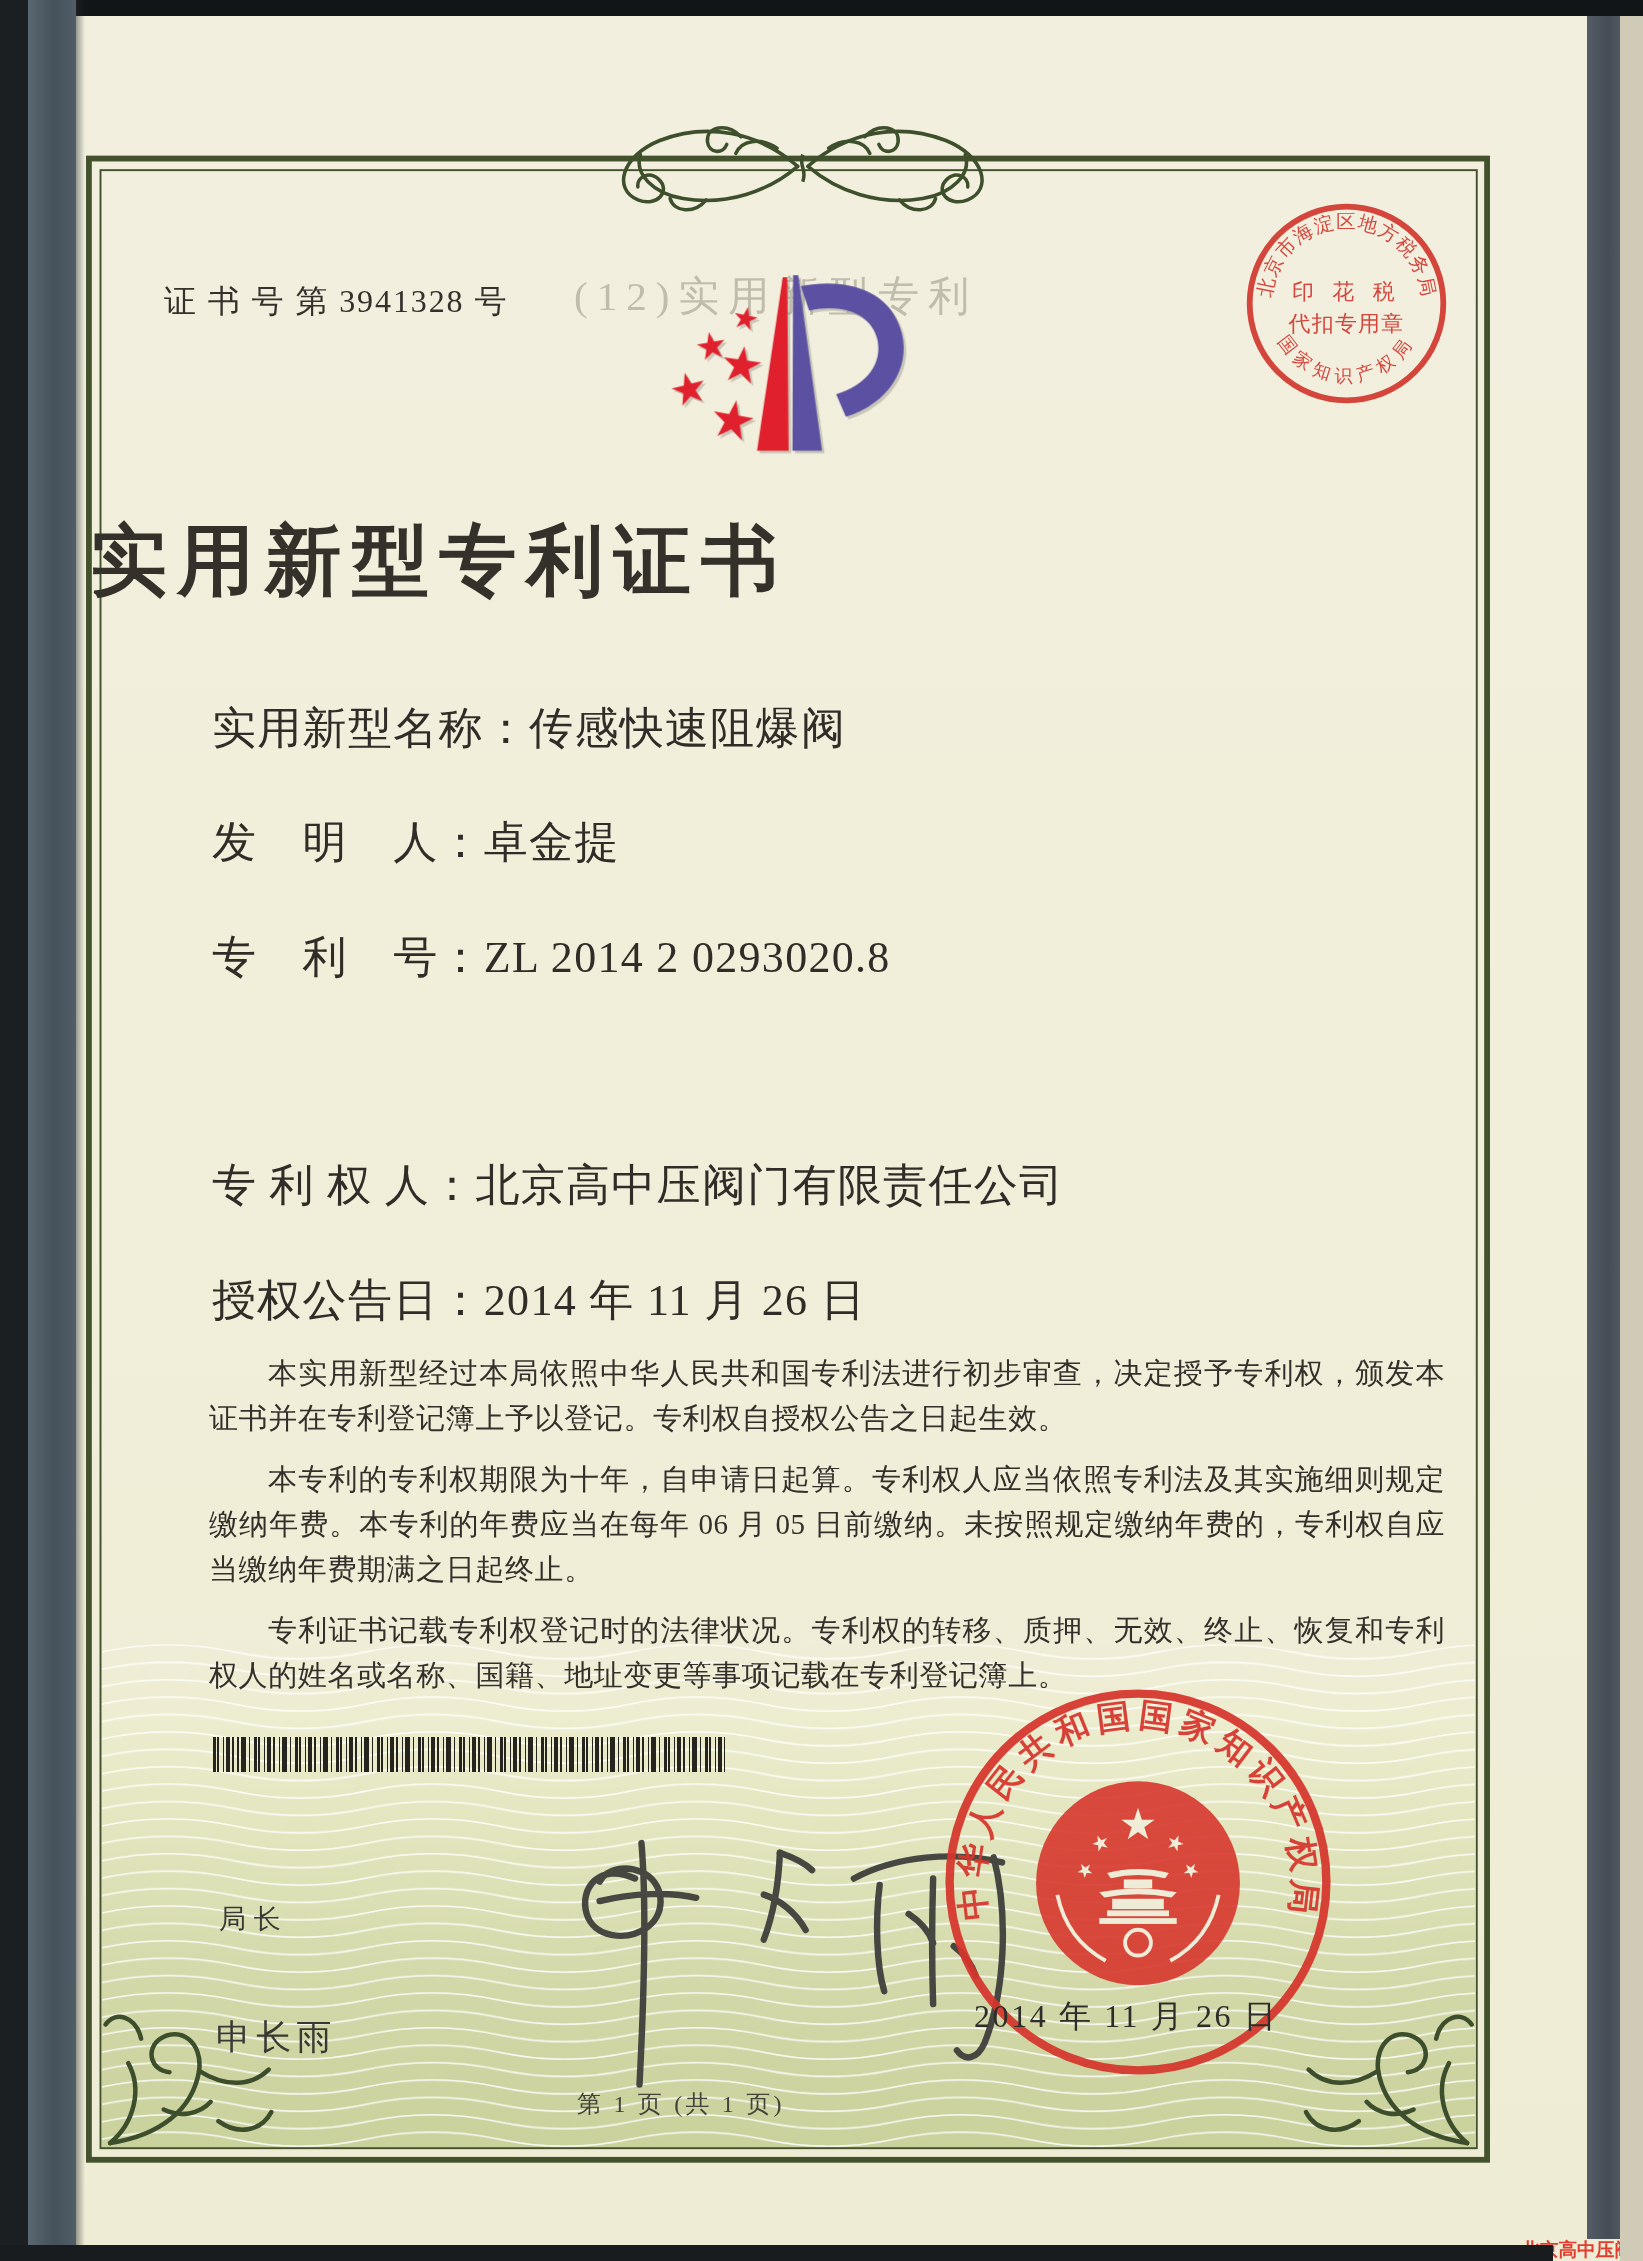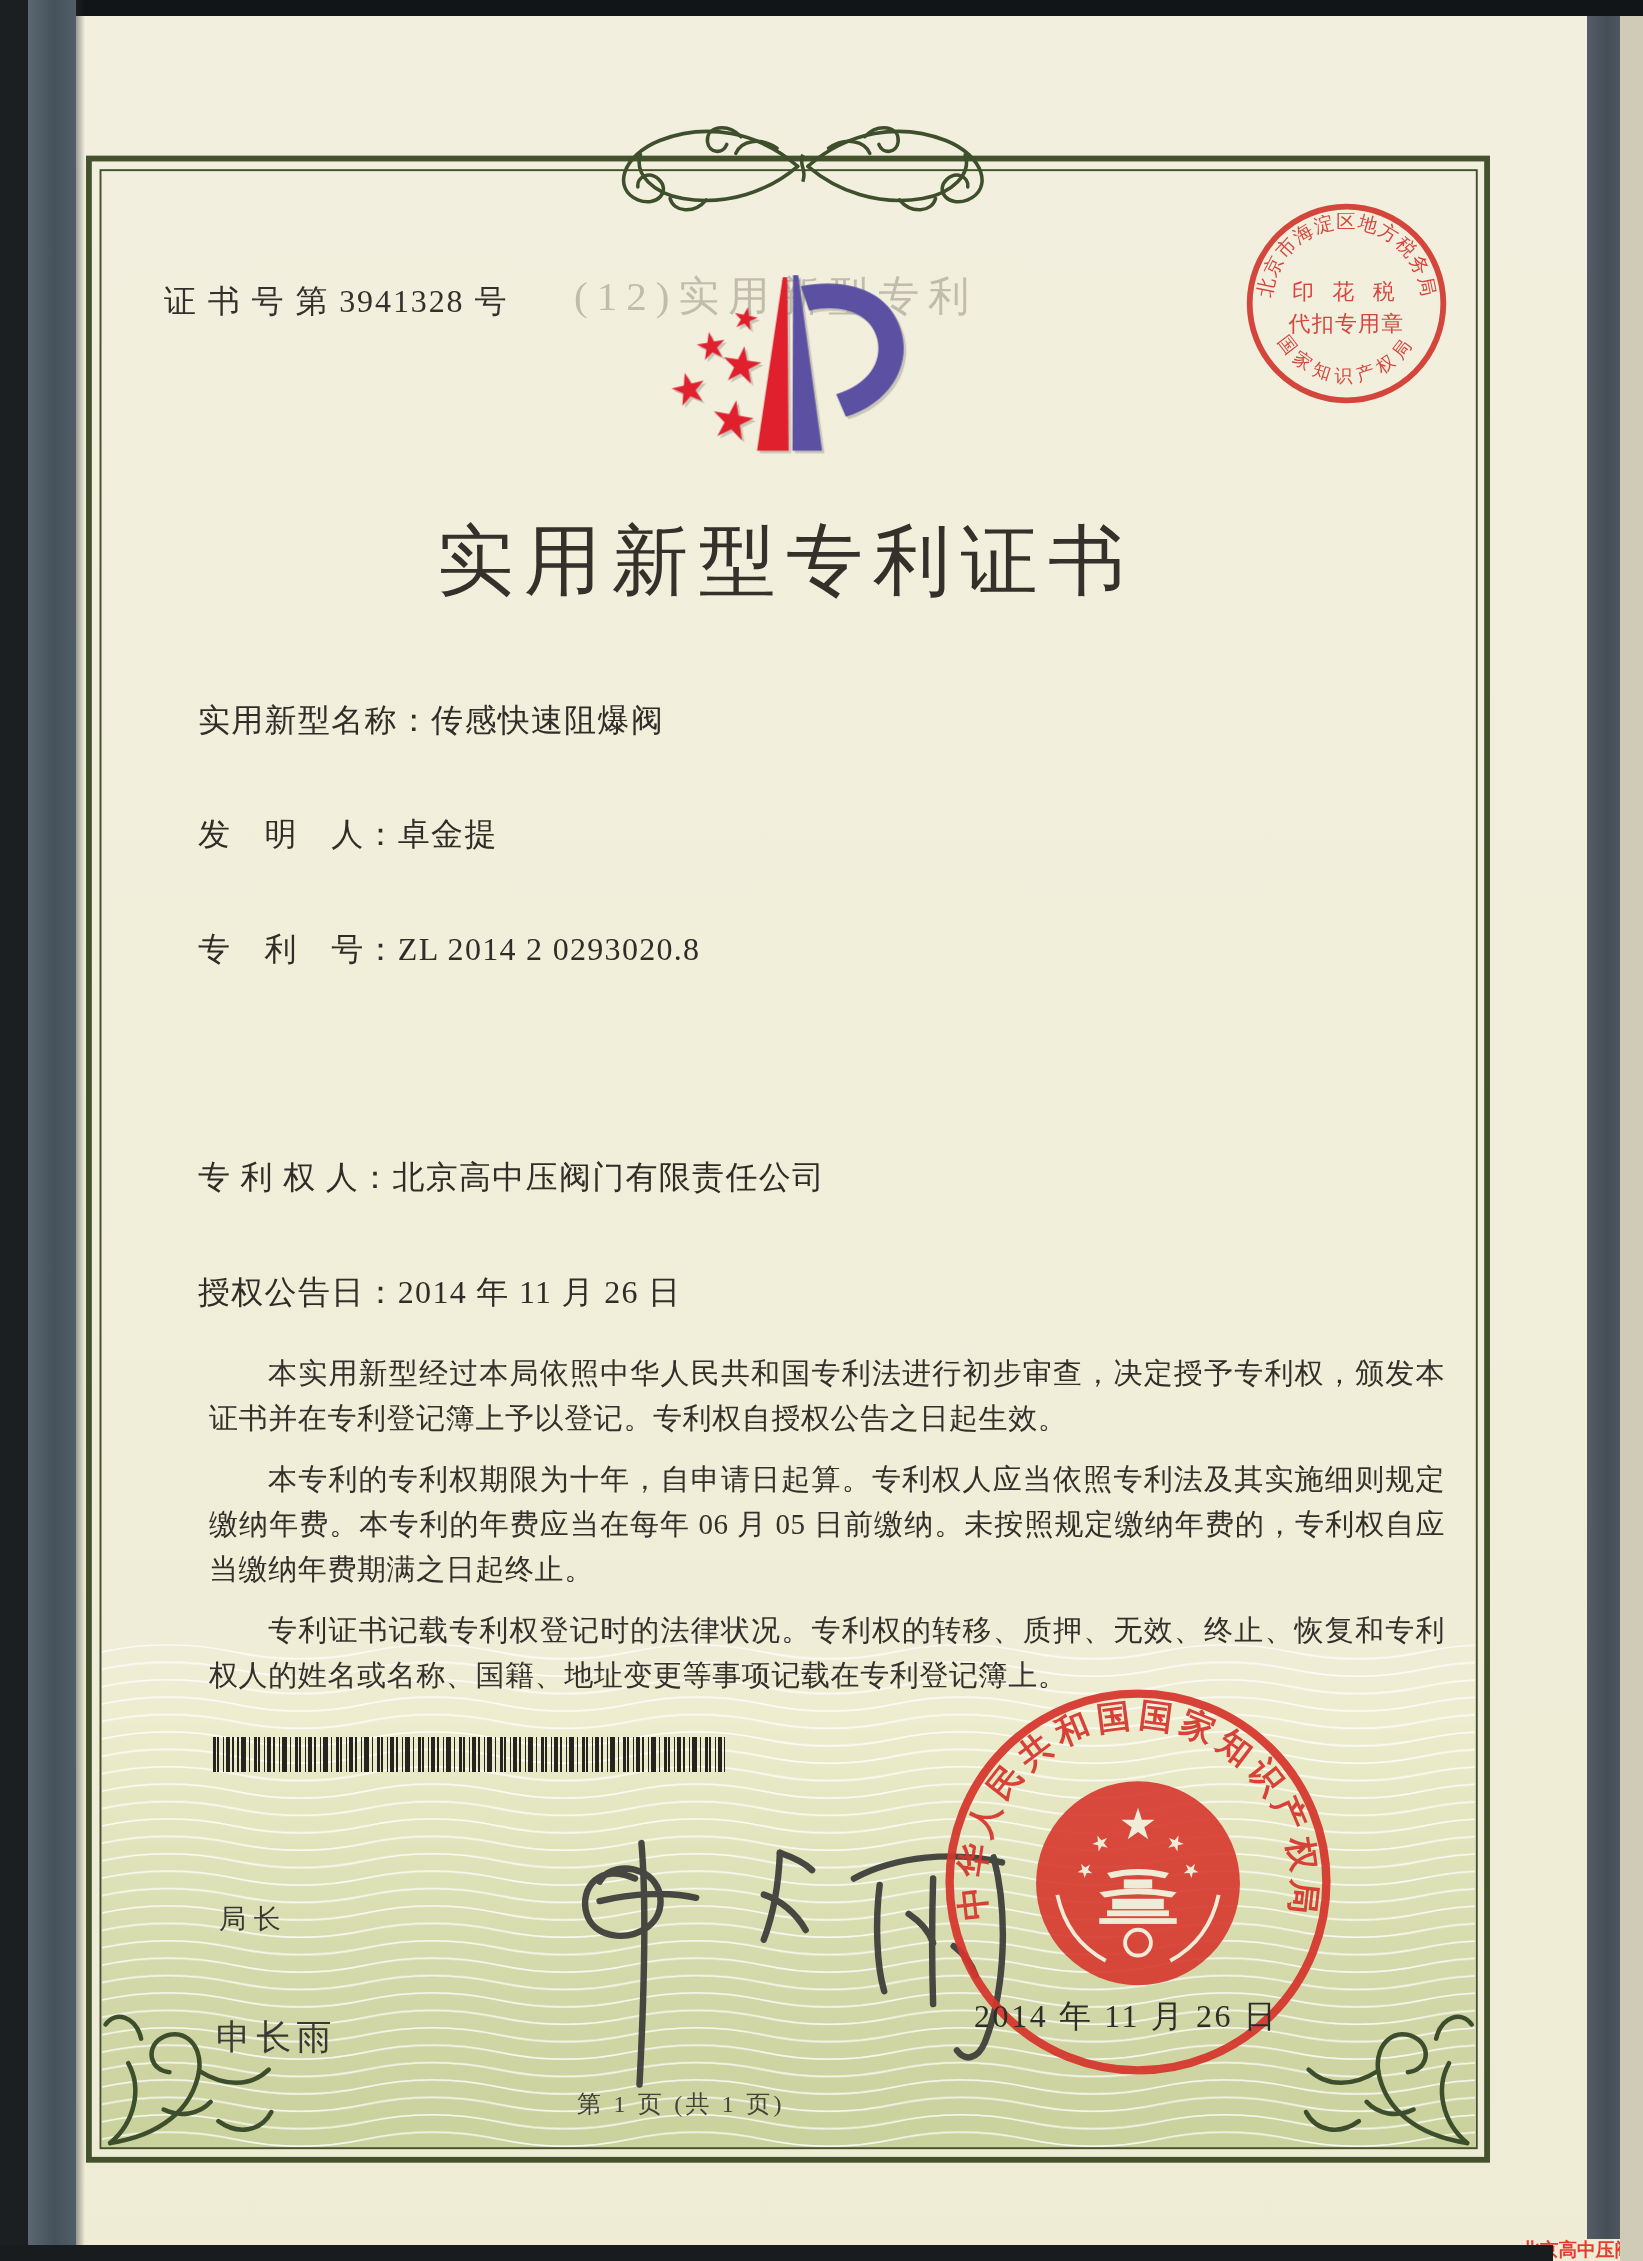--- a/index.html
+++ b/index.html
@@ -3,23 +3,23 @@
 <meta charset="utf-8">
 <style>
   html,body{margin:0;padding:0;background:#23272b;}
   .page{position:relative;width:1643px;height:2261px;overflow:hidden;
         background:linear-gradient(180deg,#f2efdf 0%,#f1eeda 40%,#efecd5 100%);
         font-family:"Liberation Serif","DejaVu Serif",serif;color:#2f2c27;}
   .abs{position:absolute;}
   .pre{white-space:pre;}
   .cert-no{left:164px;top:280px;font-size:32px;letter-spacing:1.9px;color:#34312c;}
   .ghost{left:574px;top:269px;font-size:41px;letter-spacing:9px;color:rgba(112,107,92,.38);}
-  .title{left:90px;top:510px;width:1392px;text-align:center;font-size:77px;font-weight:400;
+  .title{left:90px;top:510px;width:1392px;text-align:left;font-size:77px;font-weight:700;
          letter-spacing:10.3px;color:#34312b;}
-  .field{left:198px;font-size:32px;letter-spacing:1.3px;white-space:pre;color:#302d28;}
+  .field{left:212px;font-size:44px;letter-spacing:1.3px;white-space:pre;color:#302d28;}
   .bodytext{left:193px;top:1335px;width:1268px;font-size:29px;line-height:45px;
             text-align:justify;color:#33302b;}
   .bodytext p{margin:16px;text-indent:59px;letter-spacing:0.6px;}
   .wavezone{left:102px;top:1642px;width:1373px;height:507px;
             background:linear-gradient(180deg,rgba(241,238,218,0) 0%,rgba(236,237,204,.65) 14%,
             #e2e5bd 38%,#d2d8a8 68%,#c9d19c 100%);}
   .barcode{left:213px;top:1737px;width:512px;height:35px;
      background:repeating-linear-gradient(90deg,#26241f 0 2.6px,rgba(0,0,0,0) 2.6px 3.9px,
      #26241f 3.9px 5.8px,rgba(0,0,0,0) 5.8px 9.7px,#26241f 9.7px 11px,rgba(0,0,0,0) 11px 13px,
      #26241f 13px 17.4px,rgba(0,0,0,0) 17.4px 19.3px,#26241f 19.3px 20.6px,rgba(0,0,0,0) 20.6px 24.5px,

